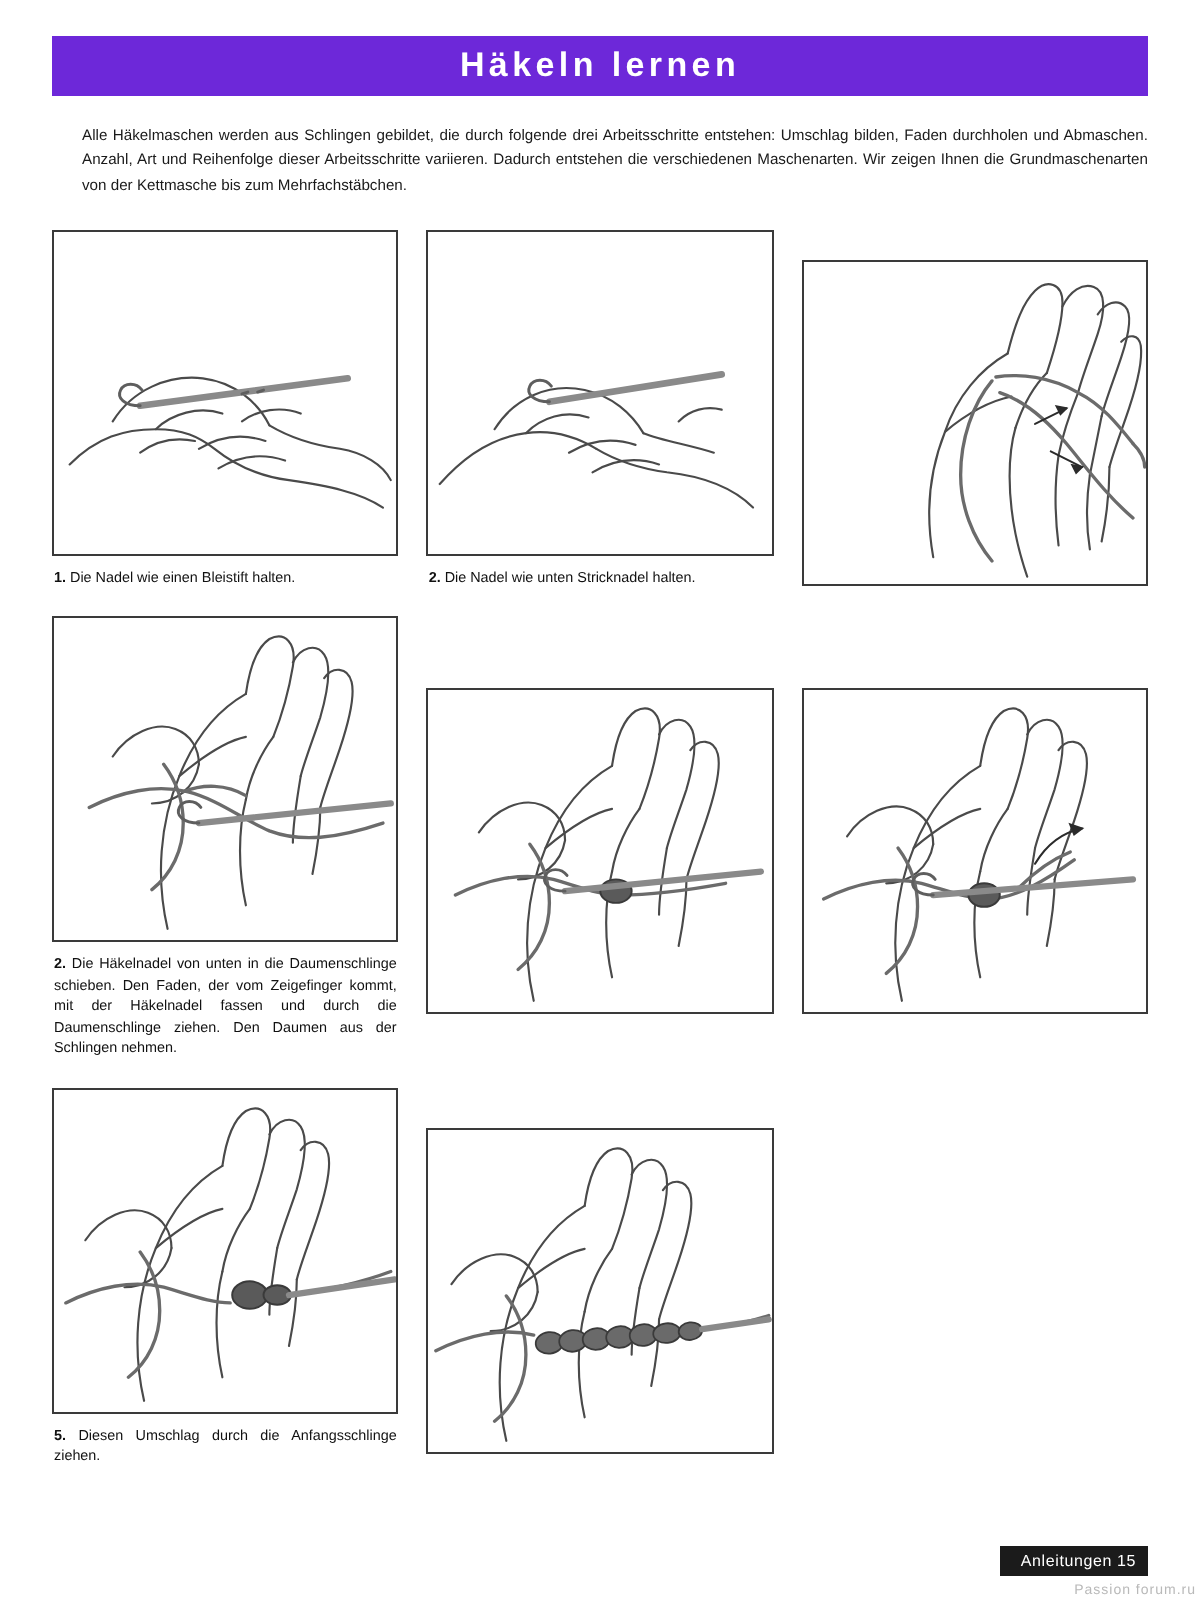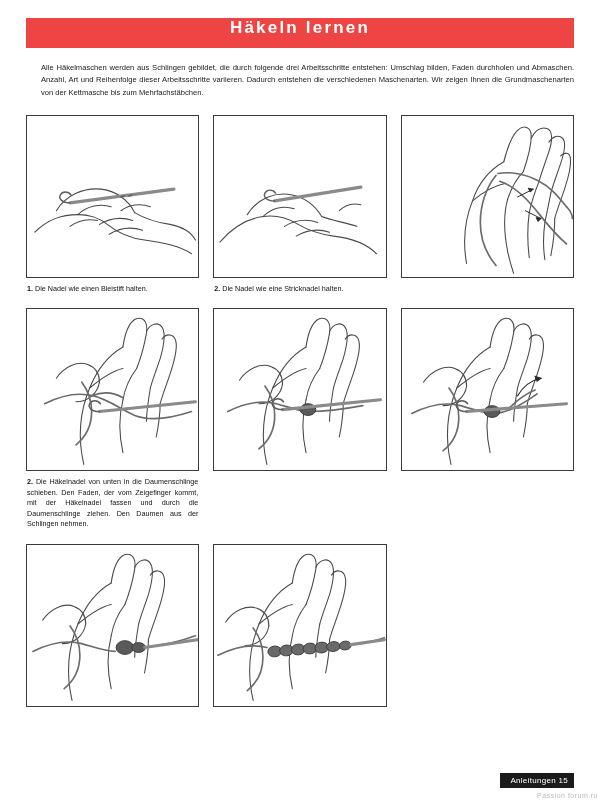--- a/index.html
+++ b/index.html
@@ -17,24 +17,24 @@
   }
   .page {
     position: relative;
     width: 600px;
     height: 800px;
     box-sizing: border-box;
     padding: 18px 26px 0 26px;
   }
   
   .title-bar {
-    background: #ef4444;
+    background: #6d28d9;
     height: 30px;
     display: flex;
-    align-items: flex-start;
+    align-items: center;
     justify-content: center;
     margin-bottom: 14px;
   }
   .title-bar h1 {
     margin: 0;
     color: #ffffff;
     font-size: 17px;
     font-weight: bold;
     letter-spacing: 2.2px;
     font-family: "Liberation Sans", sans-serif;
@@ -50,20 +50,21 @@
   
   .grid {
     display: grid;
     grid-template-columns: repeat(3, 1fr);
     column-gap: 14px;
     row-gap: 0px;
   }
   .cell {
     display: flex;
     flex-direction: column;
+    justify-content: center;
   }
   .figure {
     border: 1px solid #3a3a3a;
     background: #ffffff;
     width: 100%;
     height: 163px;
     box-sizing: border-box;
     position: relative;
     overflow: hidden;
   }
@@ -161,21 +162,21 @@
             <path d="M128 96 C134 90 142 88 150 90"></path>
           </g>
           <g fill="none" stroke="#8a8a8a" stroke-width="3.4" stroke-linecap="round">
             <path d="M62 86 L150 72"></path>
           </g>
           <g fill="none" stroke="#5e5e5e" stroke-width="1.5" stroke-linecap="round">
             <path d="M62 86 C54 86 50 82 52 78 C54 74 60 74 63 78"></path>
           </g>
         </svg>
       </div>
-      <div class="caption"><b>2.</b> <span>Die Nadel wie eine Stricknadel halten.</span></div>
+      <div class="caption"><b>2.</b> <span>Die Nadel wie unten Stricknadel halten.</span></div>
     </div>
 
     <div class="cell">
       <div class="figure">
         <svg viewBox="0 0 175 163" xmlns="http://www.w3.org/2000/svg">
           <g fill="none" stroke="#4a4a4a" stroke-width="1.1" stroke-linecap="round" stroke-linejoin="round">
             <path d="M66 150 C62 128 64 106 72 86 C78 68 90 54 104 46"></path>
             <path d="M104 46 C108 30 112 20 118 14 C124 8 132 10 132 20 C132 30 128 44 124 56"></path>
             <path d="M132 22 C136 14 142 10 148 12 C154 14 154 24 150 36 C146 48 142 58 140 66"></path>
             <path d="M150 26 C154 20 160 18 164 22 C168 26 166 36 162 48 C158 60 154 70 152 78"></path>
@@ -335,20 +336,21 @@
           </g>
           <g fill="#5a5a5a" stroke="#3a3a3a" stroke-width="1">
             <ellipse cx="100" cy="104" rx="9" ry="7"></ellipse>
             <ellipse cx="114" cy="104" rx="7" ry="5"></ellipse>
           </g>
           <g fill="none" stroke="#8a8a8a" stroke-width="3.2" stroke-linecap="round">
             <path d="M120 104 L174 96"></path>
           </g>
         </svg>
       </div>
+      <div class="caption"><b>5.</b> <span>Diesen Umschlag durch die Anfangsschlinge ziehen.</span></div>
     </div>
 
     <div class="cell">
       <div class="figure">
         <svg viewBox="0 0 175 163" xmlns="http://www.w3.org/2000/svg">
           <g fill="none" stroke="#4a4a4a" stroke-width="1.1" stroke-linecap="round" stroke-linejoin="round">
             <path d="M40 158 C34 132 36 104 46 80 C54 60 66 46 80 38"></path>
             <path d="M80 38 C82 24 86 14 92 10 C100 6 106 12 104 24 C102 36 98 50 94 60"></path>
             <path d="M104 22 C108 14 116 12 120 18 C124 24 122 36 118 50 C114 62 110 72 108 80"></path>
             <path d="M120 30 C124 24 132 24 134 32 C136 40 132 54 128 66 C124 78 120 88 118 96"></path>

